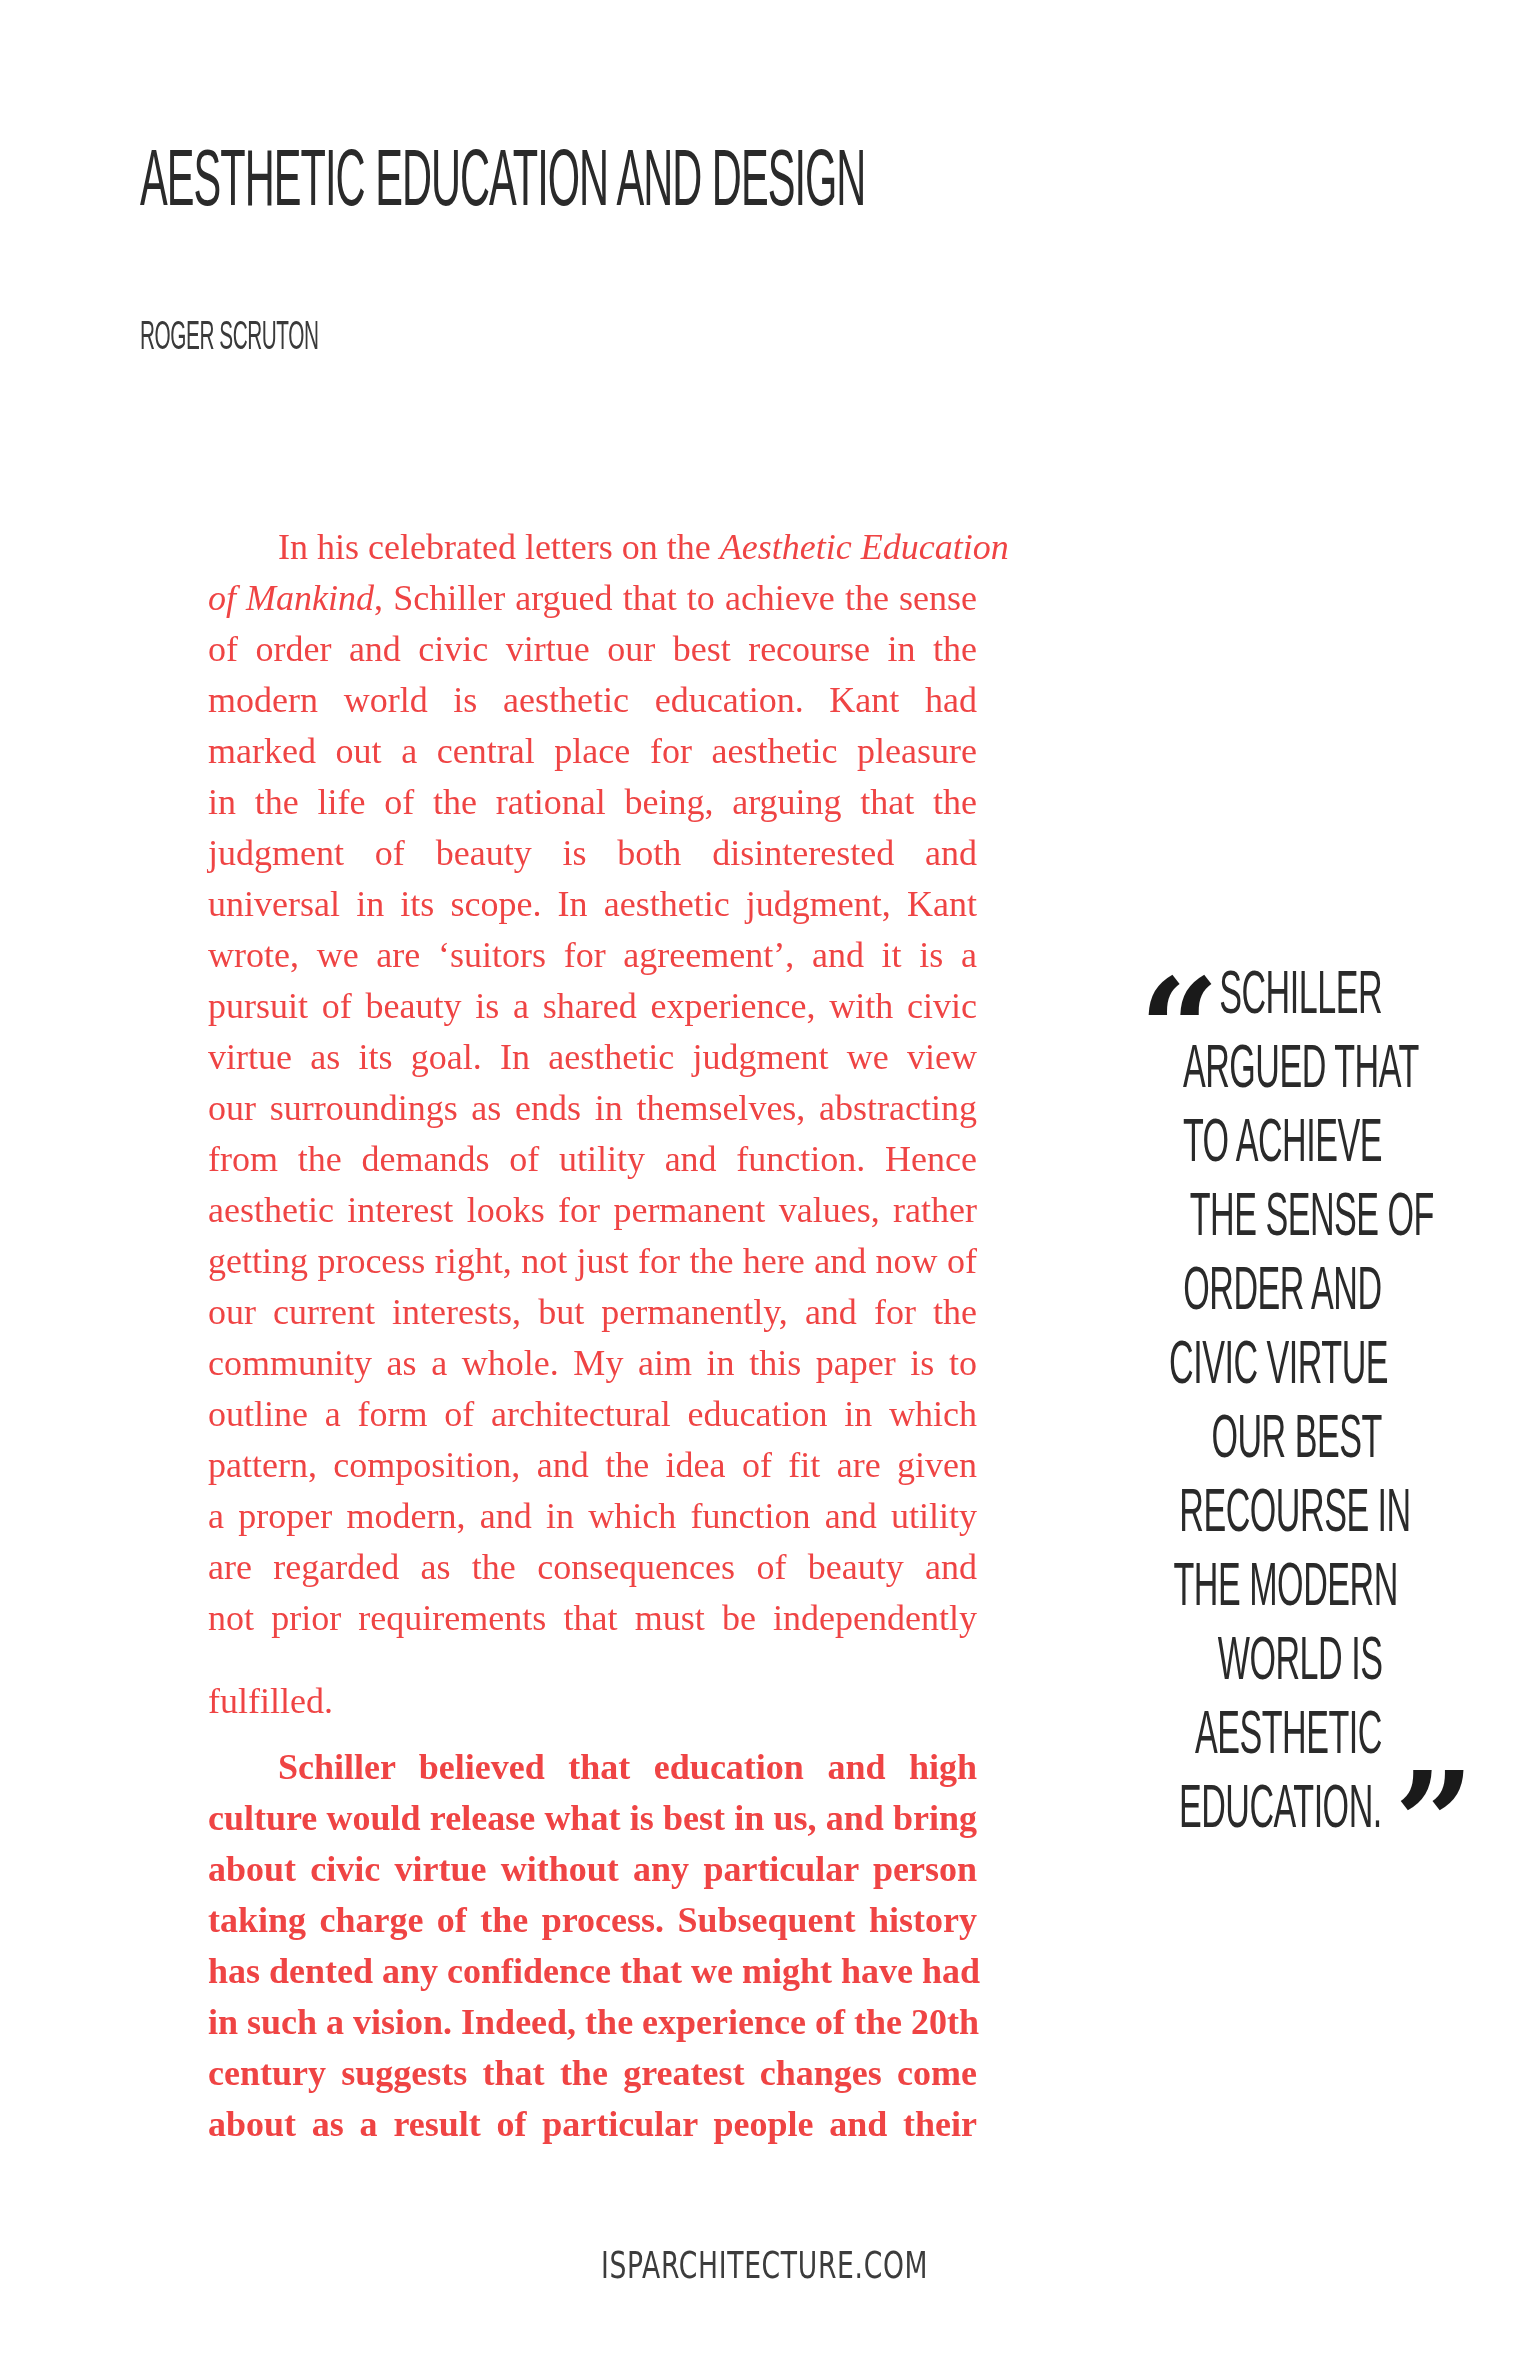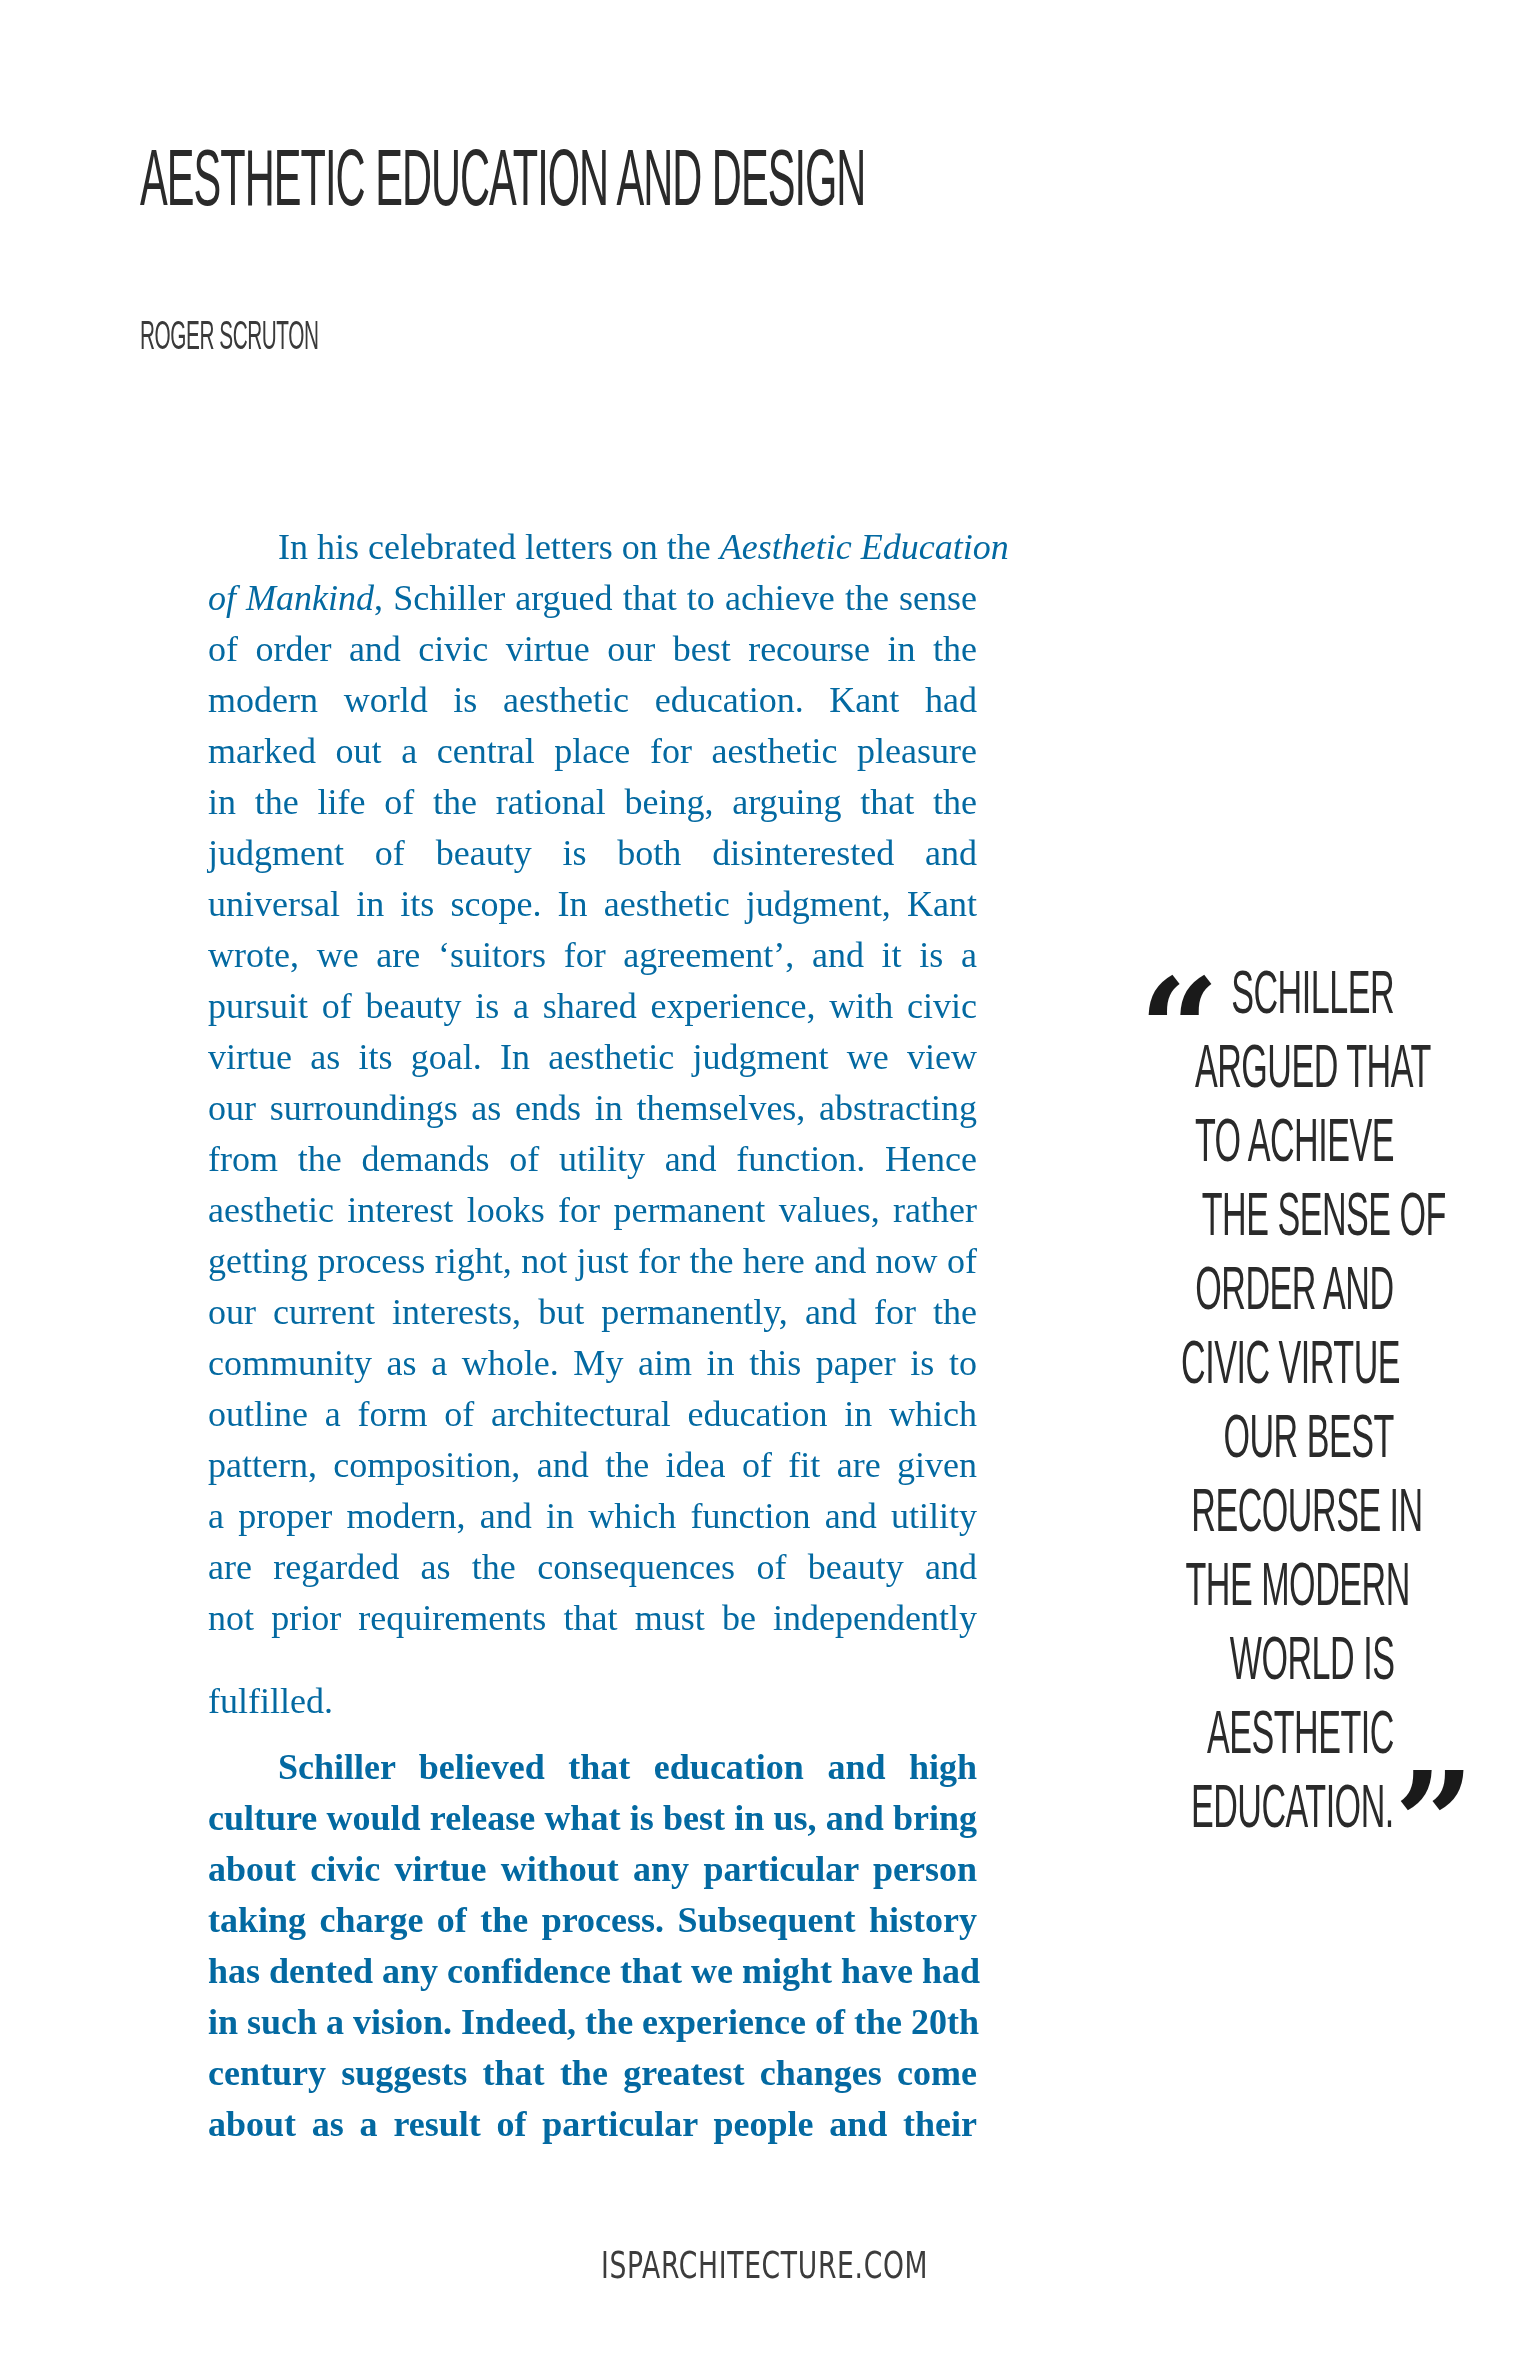--- a/index.html
+++ b/index.html
@@ -15,30 +15,30 @@
   .author {
     position: absolute; left: 140px; top: 315px;
     font-family: "Liberation Sans", sans-serif;
     font-size: 40px; line-height: 40px; letter-spacing: -0.9px;
     transform: scaleX(0.52); transform-origin: left top;
     white-space: nowrap; color: #3a3a3a;
   }
   .body-col {
     position: absolute; left: 138px; top: 522px; width: 839px;
     font-family: "Liberation Serif", serif; font-size: 36px; line-height: 51px;
-    color: #0369a1;
+    color: #ef4444;
   }
   .para { margin: 0; text-align: justify; text-align-last: left; text-indent: 70px; }
   .para + .para { margin-top: 15px; font-weight: bold; }
   .line { display: block; text-align: justify; text-align-last: justify; white-space: nowrap; }
   .line.last { text-align-last: left; margin-top: 32px; }
   .line.indent { padding-left: 70px; }
   .it { font-style: italic; }
   .pullquote {
-    position: absolute; right: 144px; top: 955px; width: 392px;
+    position: absolute; right: 156px; top: 955px; width: 392px;
     font-family: "Liberation Sans", sans-serif; text-align: right;
     color: #2a2a2a;
   }
   .pq-line {
     display: block; height: 74px; font-size: 62px; line-height: 74px;
     white-space: nowrap;
   }
   .pq-inner { display: inline-block; transform: scaleX(0.55); transform-origin: right center; letter-spacing: -0.9px; }
   .open-quote { position: absolute; left: 1139px; top: 960px; font-family: "DejaVu Serif", serif; font-weight: bold; font-size: 140px; line-height: 140px; color: #1a1a1a; letter-spacing: -7.5px; }
   .close-quote { position: absolute; left: 1394px; top: 1754px; font-family: "DejaVu Serif", serif; font-weight: bold; font-size: 140px; line-height: 140px; color: #1a1a1a; letter-spacing: -7.5px; }

